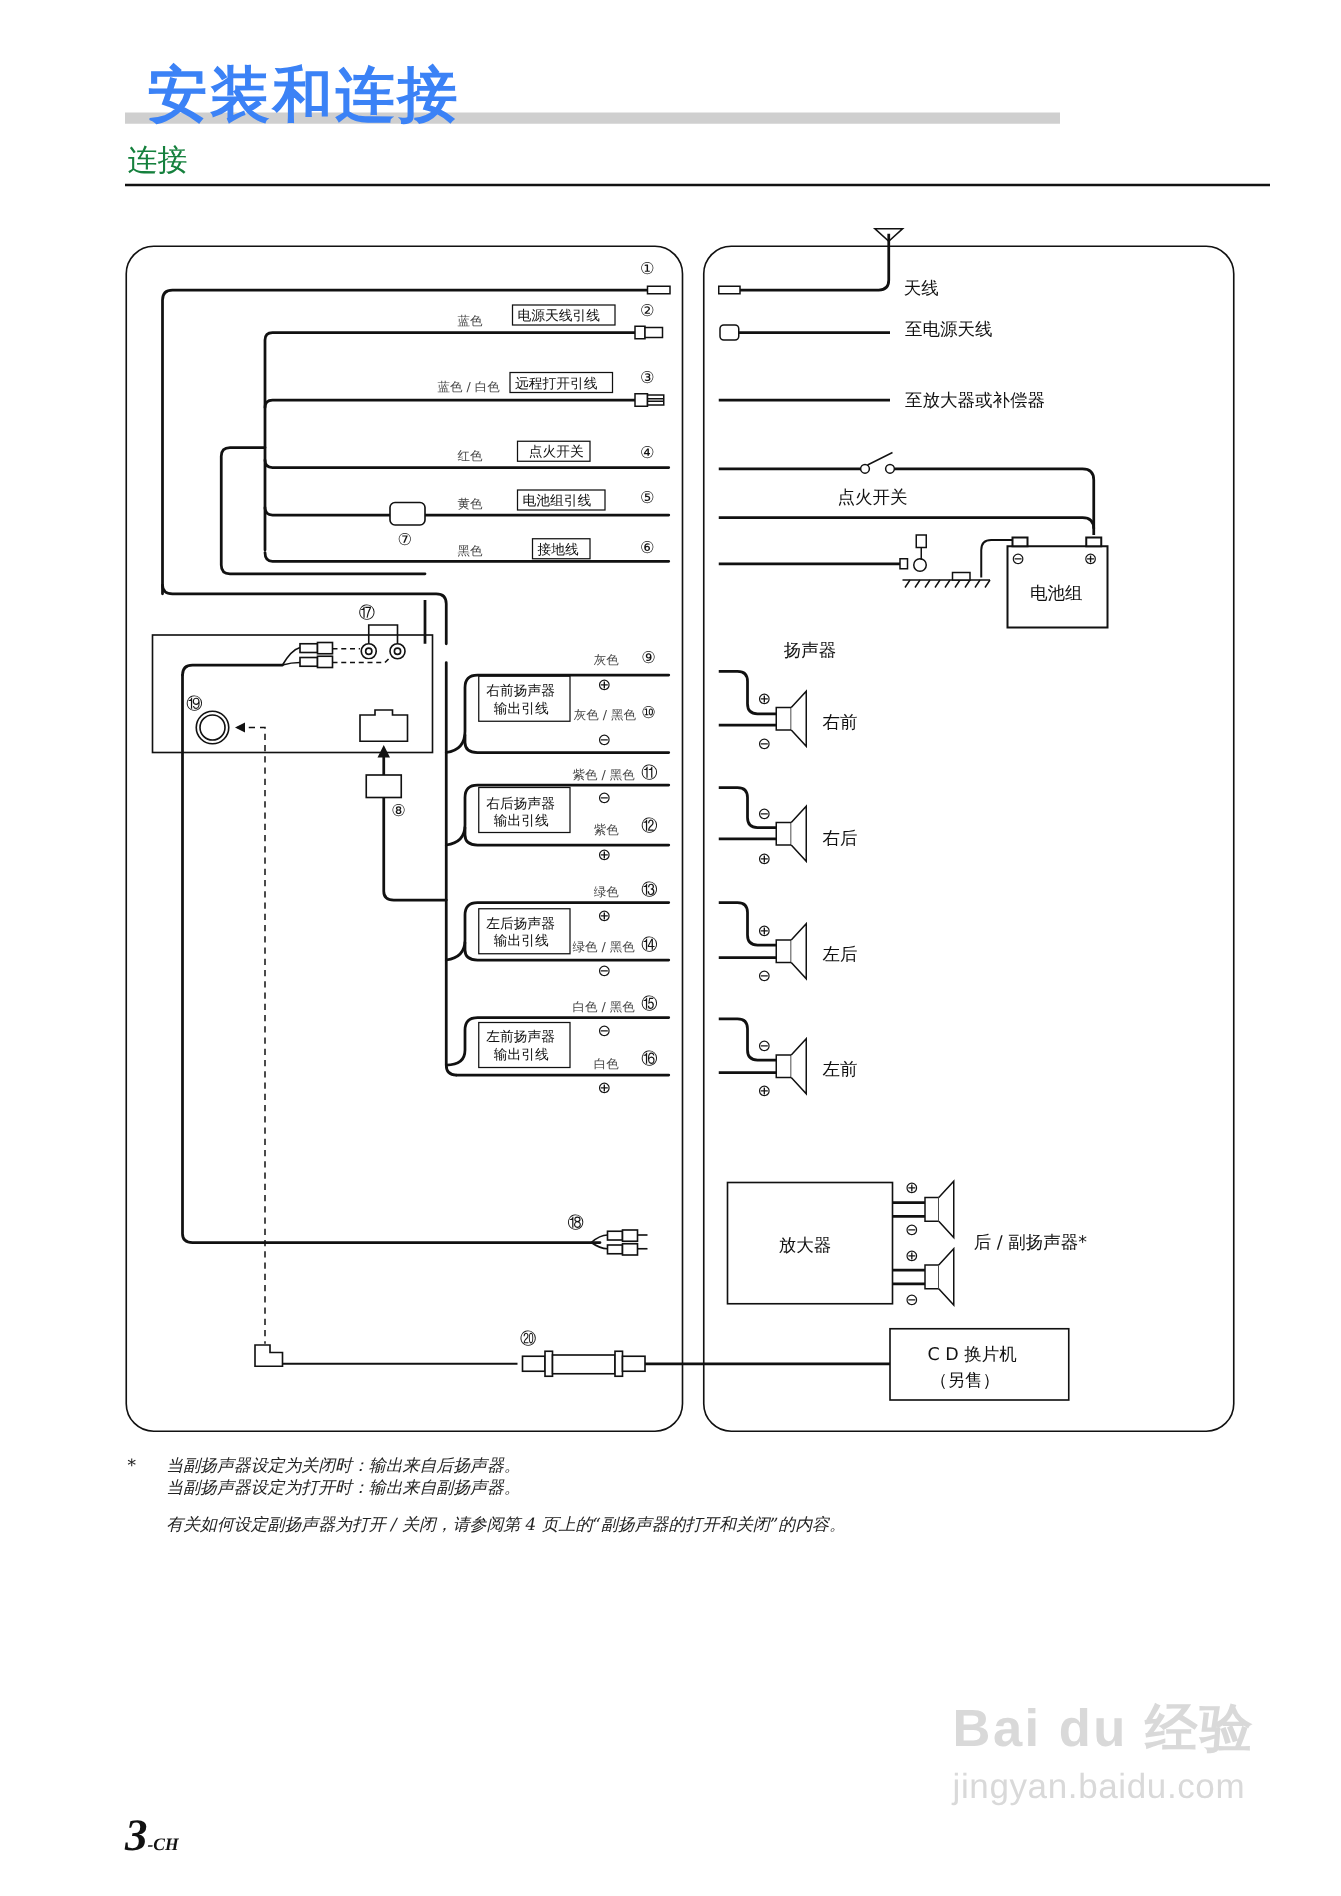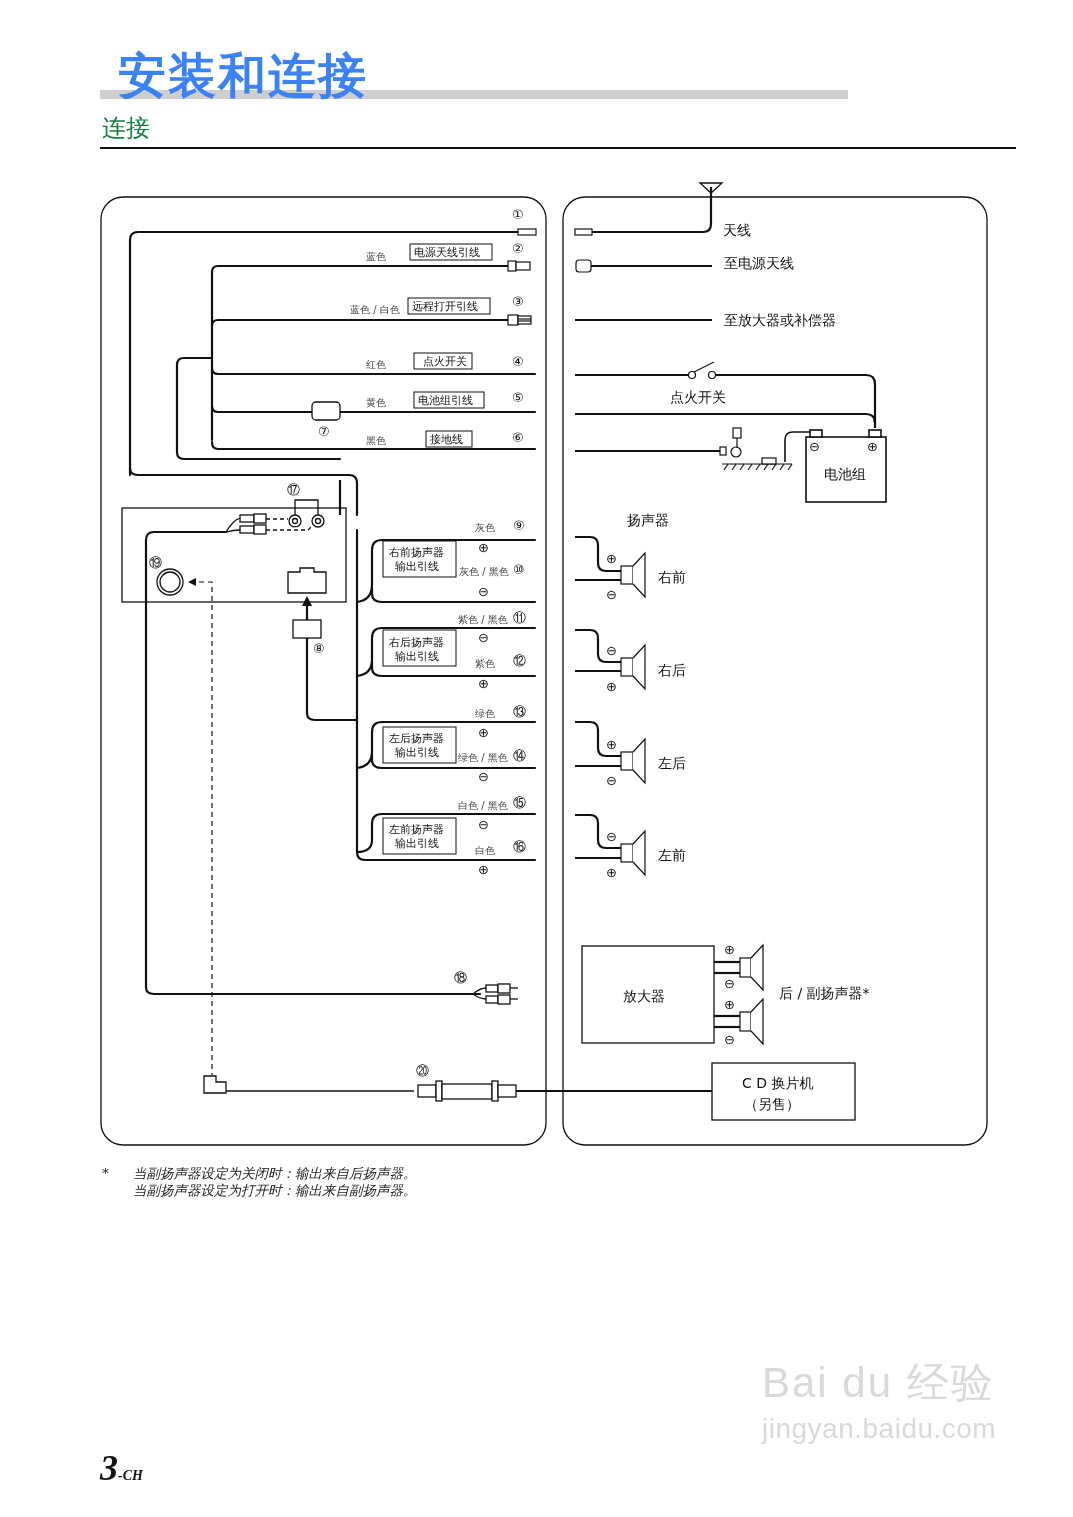--- a/index.html
+++ b/index.html
@@ -17,21 +17,21 @@
   .big { font-size:14px; }
   .num { font-size:13px; }
   .notes { left:100px; top:1165px; font-family:"DejaVu Serif", serif; font-style:italic; font-size:13.5px; color:#222; line-height:17px; }
   .notes .ast { position:absolute; left:2px; top:0; }
   .notes .n1 { position:absolute; left:33px; top:0; white-space:nowrap; }
   .notes .n2 { position:absolute; left:33px; top:17px; white-space:nowrap; }
   .notes .n3 { position:absolute; left:33px; top:47px; white-space:nowrap; }
   .pagenum { left:100px; top:1447px; font-family:"Liberation Serif", serif; font-weight:bold; font-style:italic; font-size:36px; color:#111; }
   .pagenum .suf { font-size:14px; }
   .wm { left:762px; top:1355px; color:#d9d9d9; font-family:"Liberation Sans", sans-serif; }
-  .wm .brand { font-size:42px; font-weight:normal; letter-spacing:2px; }
+  .wm .brand { font-size:42px; font-weight:bold; letter-spacing:2px; }
   .wm .url { font-size:28px; margin-top:2px; letter-spacing:0.5px; }
 </style>
 </head>
 <body>
 
 <div class="abs title-bar"></div>
 <div class="abs title">安装和连接</div>
 <div class="abs subtitle">连接</div>
 <div class="abs rule"></div>
 
@@ -324,20 +324,21 @@
   <text class="t big" x="779" y="998">后 / 副扬声器*</text>
 
   <text class="t big" x="742" y="1088">C D 换片机</text>
   <text class="t big" x="744" y="1109">（另售）</text>
 </svg>
 
 <div class="abs notes" style="width:780px;height:70px;">
   <span class="ast">*</span>
   <span class="n1">当副扬声器设定为关闭时：输出来自后扬声器。</span>
   <span class="n2">当副扬声器设定为打开时：输出来自副扬声器。</span>
+  <span class="n3">有关如何设定副扬声器为打开 / 关闭，请参阅第 4 页上的“副扬声器的打开和关闭”的内容。</span>
 </div>
 
 <div class="abs pagenum"><span>3</span><span class="suf">-CH</span></div>
 
 <div class="abs wm">
   <div class="brand">Bai du 经验</div>
   <div class="url">jingyan.baidu.com</div>
 </div>
 
 </body></html>

